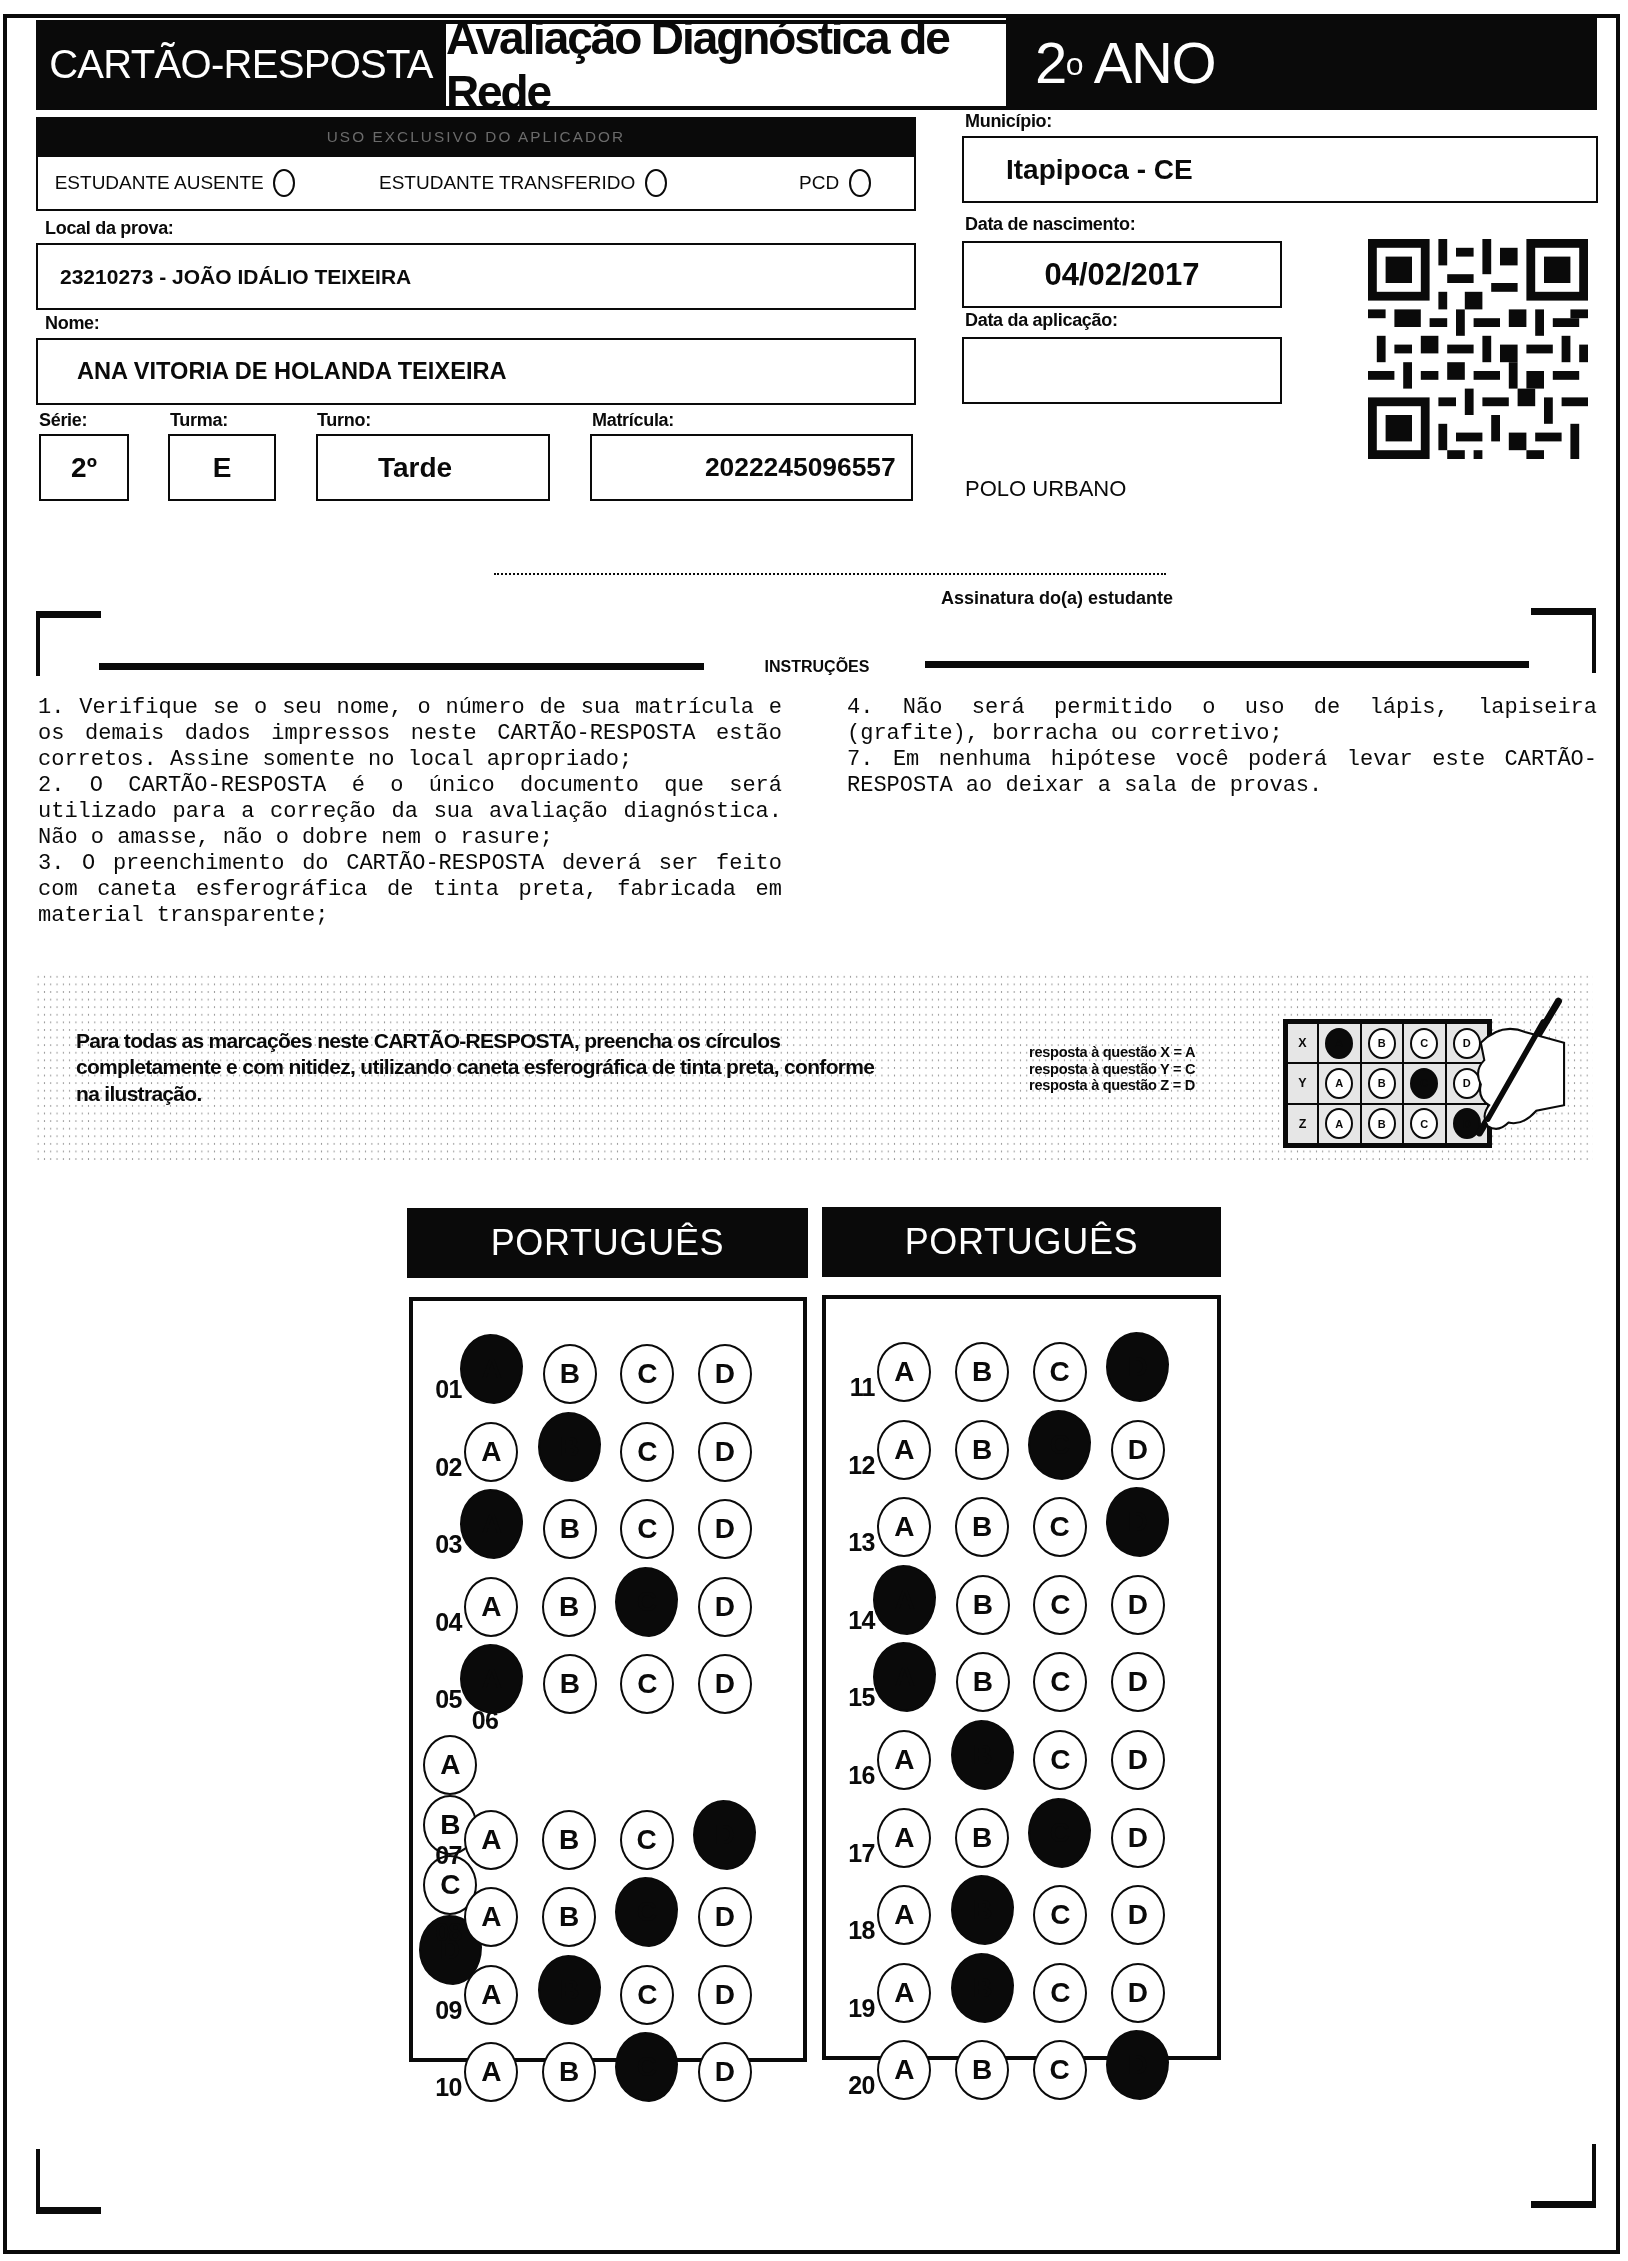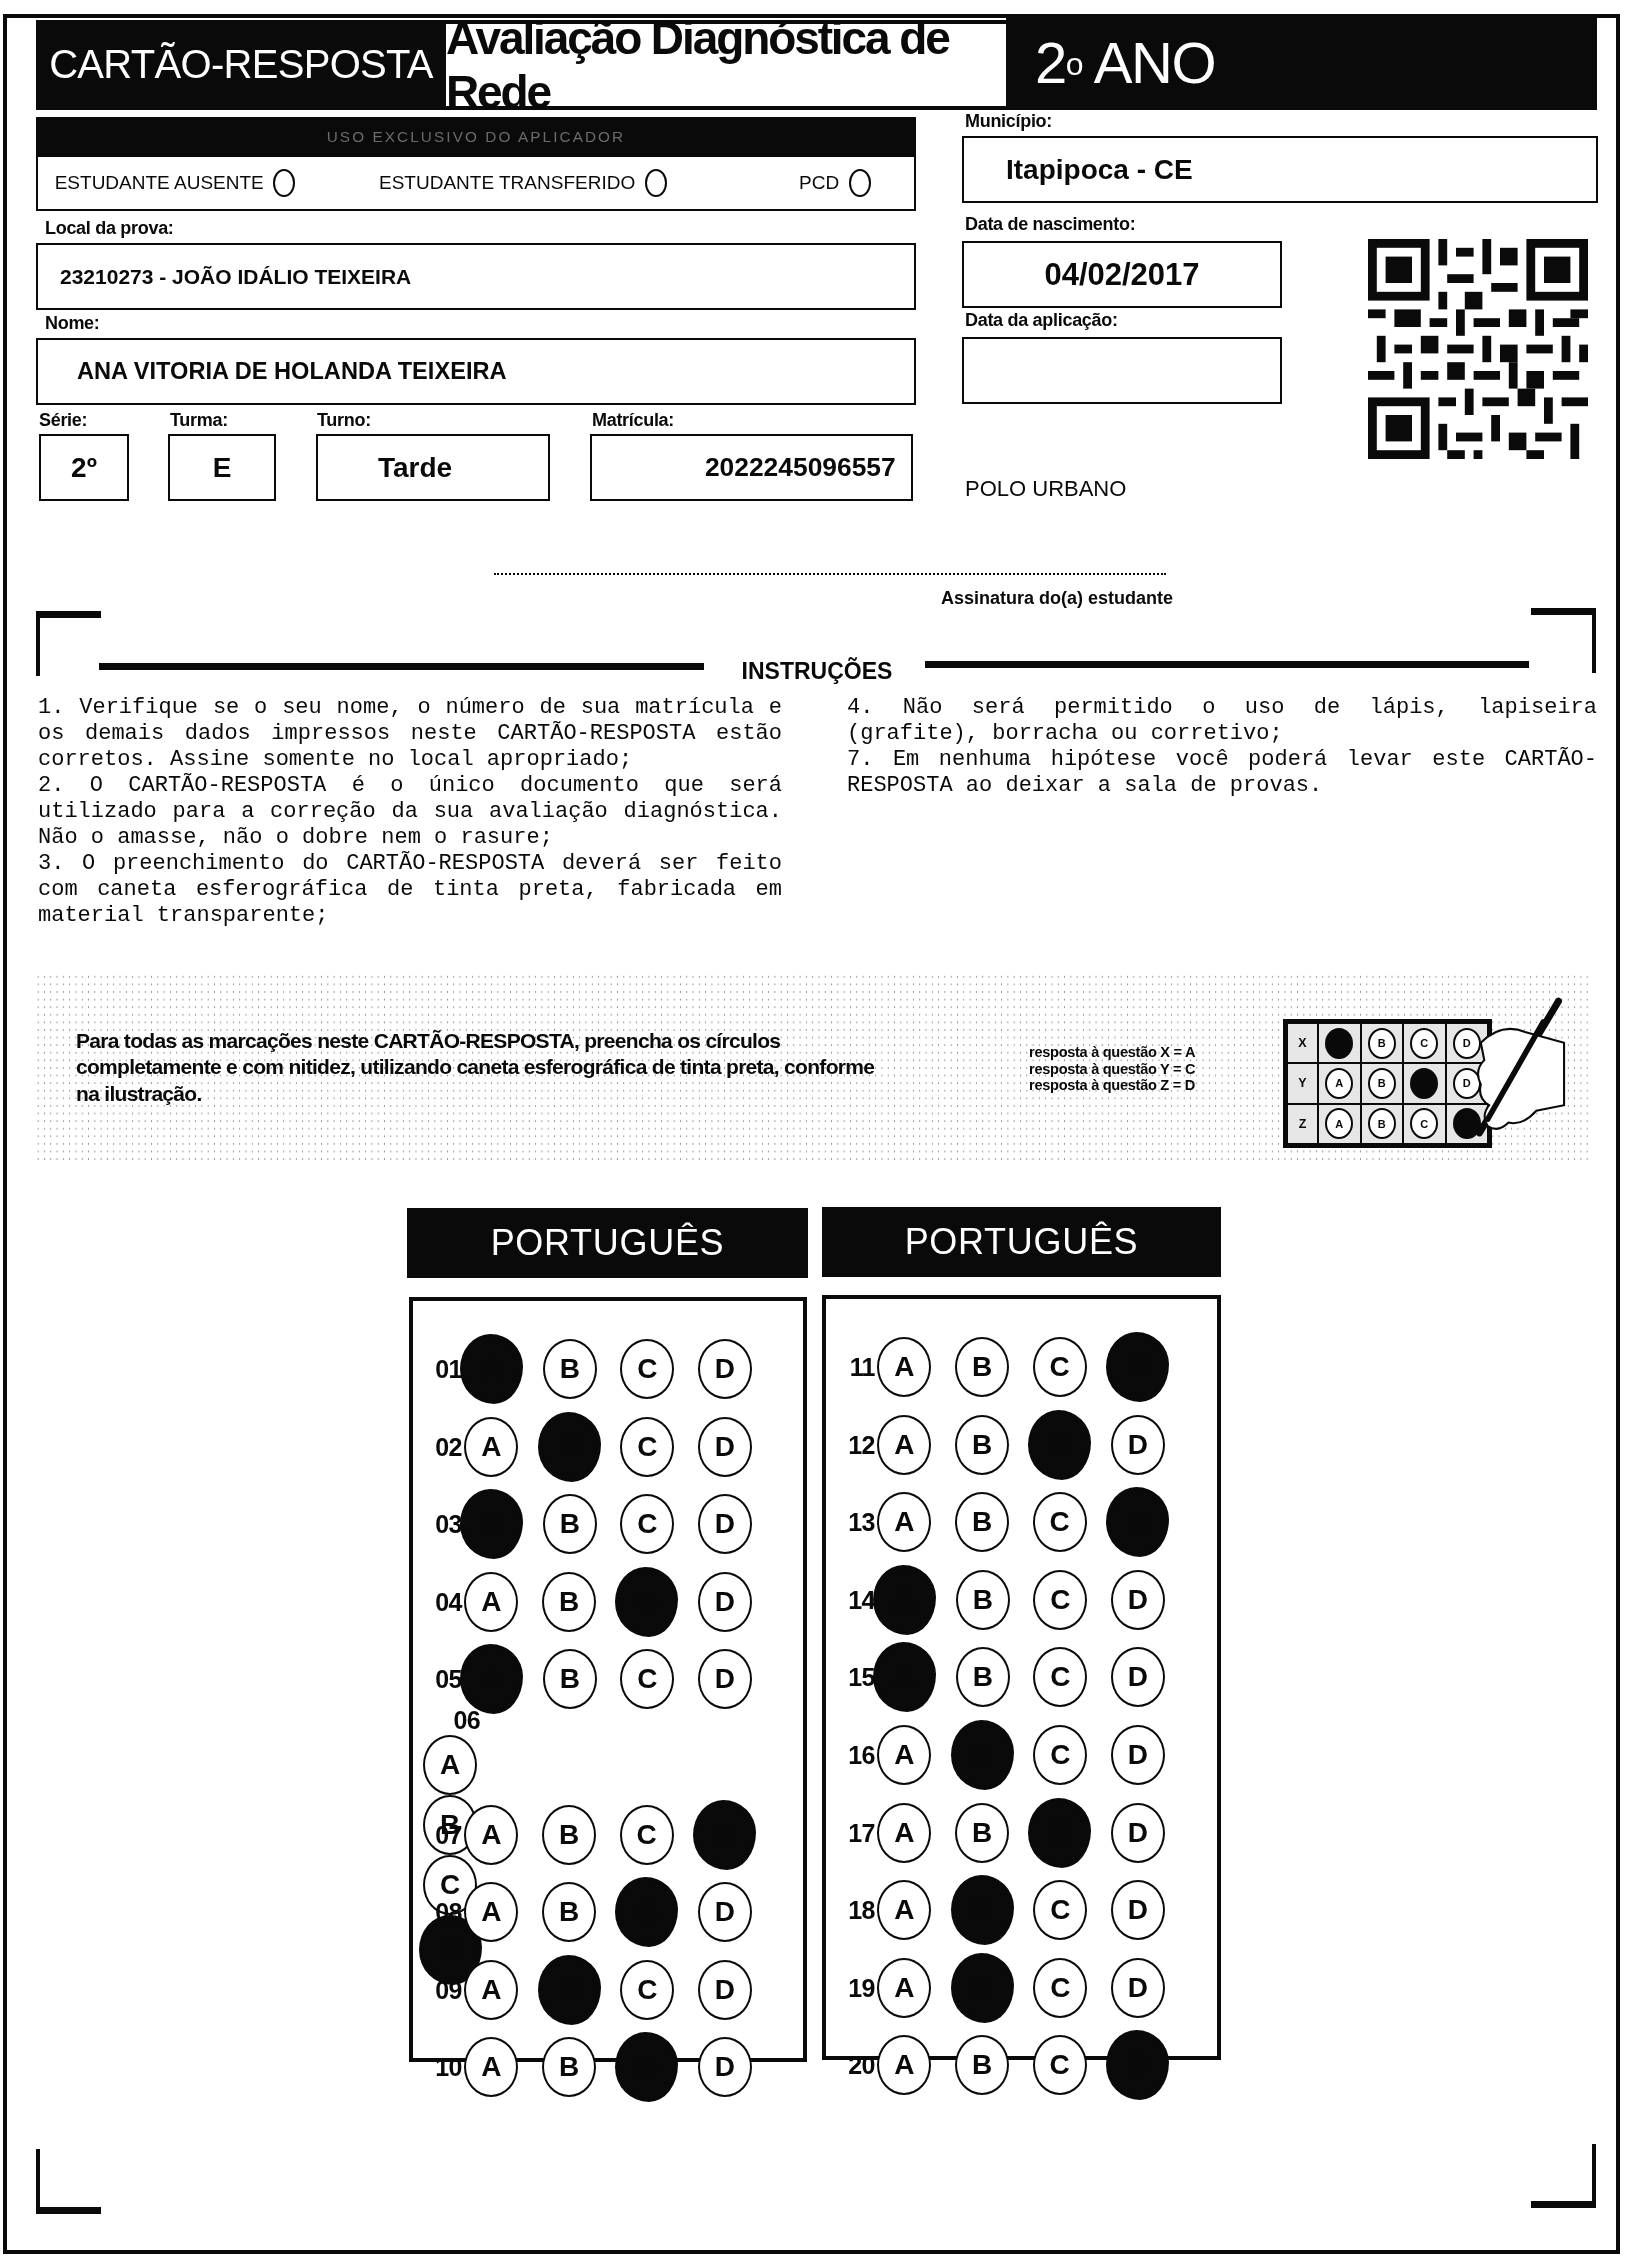--- a/index.html
+++ b/index.html
@@ -29,39 +29,39 @@
 
   
   .corner { position:absolute; }
   .c-tl { left:36px; top:611px; width:61px; height:58px; border-left:4.9px solid #0a0a0a; border-top:7px solid #0a0a0a; }
   .c-tr { left:1531px; top:608px; width:61px; height:58px; border-right:4.9px solid #0a0a0a; border-top:7px solid #0a0a0a; }
   .c-bl { left:36px; top:2149px; width:61px; height:58px; border-left:4.9px solid #0a0a0a; border-bottom:7px solid #0a0a0a; }
   .c-br { left:1531px; top:2144px; width:61px; height:57px; border-right:4.9px solid #0a0a0a; border-bottom:7px solid #0a0a0a; }
 
   
   .instr-bar { height:7px; background:#0a0a0a; }
-  .instr-title { left:716px; top:658px; width:202px; text-align:center; font-size:23px; font-weight:bold; }
+  .instr-title { left:716px; top:658px; width:202px; text-align:center; font-size:16px; font-weight:bold; }
   .instr-col { font-size:22px; line-height:26px; text-align:justify; font-family:Liberation Mono, monospace; }
   .instr-col p { margin:0; }
 
   
   .example { left:35px; top:973px; width:1558px; height:188px;
     background-image: radial-gradient(#9a9a9a 0.7px, transparent 1px);
     background-size:6.3px 7.6px; opacity:1; }
   .example-text { left:76px; top:1028px; width:807px; font-size:21px; line-height:26.4px; font-weight:bold; letter-spacing:-0.7px; }
   .ex-legend { left:1029px; top:1044px; font-size:14.6px; line-height:16.7px; font-weight:bold; letter-spacing:-0.3px; }
   .ex-grid { left:1283px; top:1019px; width:209px; height:129px; border:4.2px solid #0a0a0a; box-sizing:border-box; background:#e6e6e6; display:grid; grid-template-columns:31px repeat(4,1fr); grid-template-rows:repeat(3,1fr); }
   .ex-cell { border:1.4px solid #0a0a0a; display:flex; align-items:center; justify-content:center; font-size:12.5px; font-weight:bold; }
   .ex-bub { width:28px; height:31px; border-radius:50%; border:2.1px solid #0a0a0a; box-sizing:border-box; display:flex; align-items:center; justify-content:center; font-size:11px; font-weight:bold; background:#fff; }
   .ex-bub.filled { background:#0a0a0a; color:#0a0a0a; }
 
   
   .subj-head { background:#0a0a0a; color:#fff; font-size:36px; display:flex; align-items:center; justify-content:center; letter-spacing:0.7px; }
   .ans-box { border:4.2px solid #0a0a0a; box-sizing:border-box; }
-  .ans-row { position:absolute; left:0; display:flex; align-items:center; }
+  .ans-row { position:absolute; left:0; display:flex; align-items:flex-end; }
   .qnum { width:39px; text-align:right; font-size:25px; font-weight:bold; letter-spacing:-0.7px; margin-right:2.8px; }
   .bub { width:54px; height:60px; border:2.8px solid #0a0a0a; border-radius:50%; box-sizing:border-box; margin-right:23.6px; display:flex; align-items:center; justify-content:center; font-size:28px; font-weight:bold; background:#fff; }
   .bub.filled { background:#0a0a0a; color:#0a0a0a; width:63px; height:70px; margin-left:-4.2px; margin-right:19.5px; border-radius:48% 52% 46% 54% / 50% 46% 54% 50%; }
 </style>
 </head>
 <body>
 
 <div class="abs frame"></div>
 
 <div class="abs hdr-black hdr-left">

